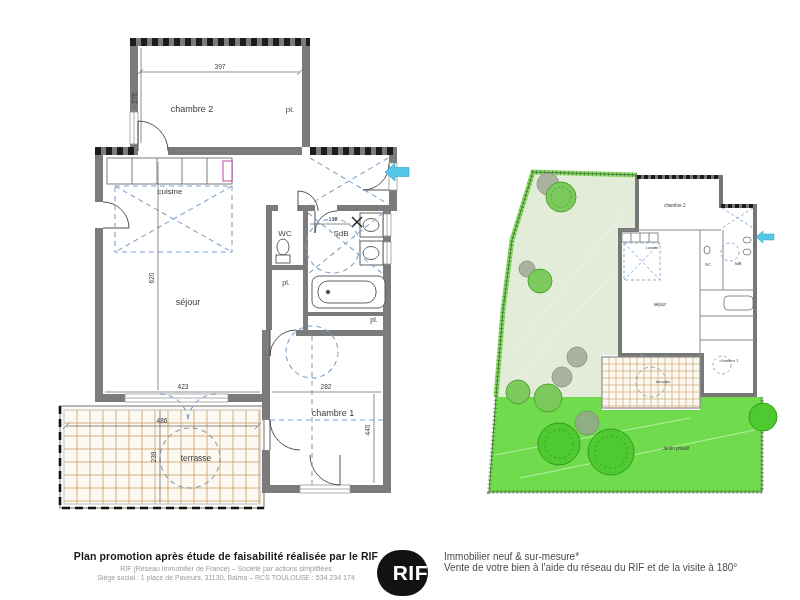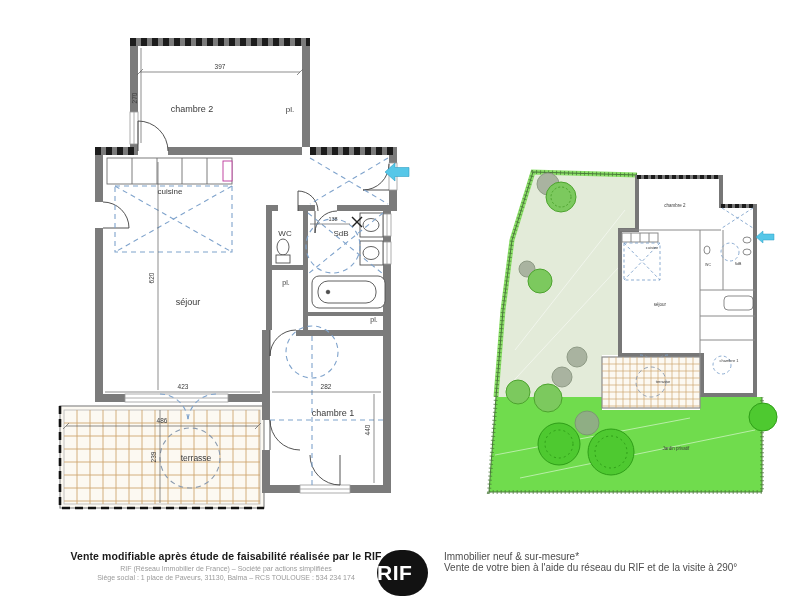--- a/index.html
+++ b/index.html
@@ -4,21 +4,21 @@
 <style>
   html,body{margin:0;padding:0;}
   body{width:800px;height:600px;background:#ffffff;font-family:"Liberation Sans",sans-serif;overflow:hidden;}
   #stage{position:relative;width:640px;height:600px;background:#fff;}
   svg{position:absolute;left:0;top:0;}
   svg text{font-family:"Liberation Sans","DejaVu Sans",sans-serif;fill:#3a3a3a;stroke:none;}
   .footer-left{position:absolute;left:40px;top:550px;width:372px;text-align:center;}
   .footer-title{font-size:10.5px;font-weight:bold;color:#1a1a1a;letter-spacing:0.1px;}
   .footer-small{font-size:7px;color:#9a9a9a;line-height:9px;margin-top:2px;}
   .rif-logo{position:absolute;left:377px;top:550px;width:51px;height:46px;background:#121212;color:#ffffff;
-            font-weight:bold;font-size:21px;text-align:left;line-height:46px;letter-spacing:0.5px;border-radius:23px;}
+            font-weight:bold;font-size:21px;text-align:right;line-height:46px;letter-spacing:0.5px;border-radius:23px;}
   .footer-right{position:absolute;left:444px;top:552px;width:330px;font-size:10px;color:#4d4d4d;line-height:10.5px;}
 </style>
 </head>
 <body>
 
 <div id="stage">
 <svg width="800" height="545" viewBox="0 0 800 545">
 
   <g>
 
@@ -272,26 +272,26 @@
         <text x="729" y="362" font-size="4">chambre 1</text>
         <text x="663" y="383" font-size="4">terrasse</text>
       </g>
       <path d="M756,237 L763,231 L763,234 L774,234 L774,240 L763,240 L763,243 Z" fill="#56c7e8" stroke="#2d9ec4" stroke-width="0.5"></path>
     </g>
     <text x="676" y="450" font-size="4.5" fill="#2f5f23" text-anchor="middle">Jardin privatif</text>
   </g>
 </svg>
 
 <div class="footer-left">
-  <div class="footer-title">Vente modifiable après étude de faisabilité réalisée par le RIF</div>
+  <div class="footer-title">Plan promotion après étude de faisabilité réalisée par le RIF</div>
   <div class="footer-small">
     <div>RIF (Réseau Immobilier de France) – Société par actions simplifiées</div>
     <div>Siège social : 1 place de Paveurs, 31130, Balma – RCS TOULOUSE : 534 234 174</div>
   </div>
 </div>
 
 <div class="rif-logo">RIF</div>
 
 <div class="footer-right">
   <div>Immobilier neuf &amp; sur-mesure*</div>
-  <div>Vente de votre bien à l'aide du réseau du RIF et de la visite à 290°</div>
+  <div>Vente de votre bien à l'aide du réseau du RIF et de la visite à 180°</div>
 </div>
 </div>
 
 </body></html>

